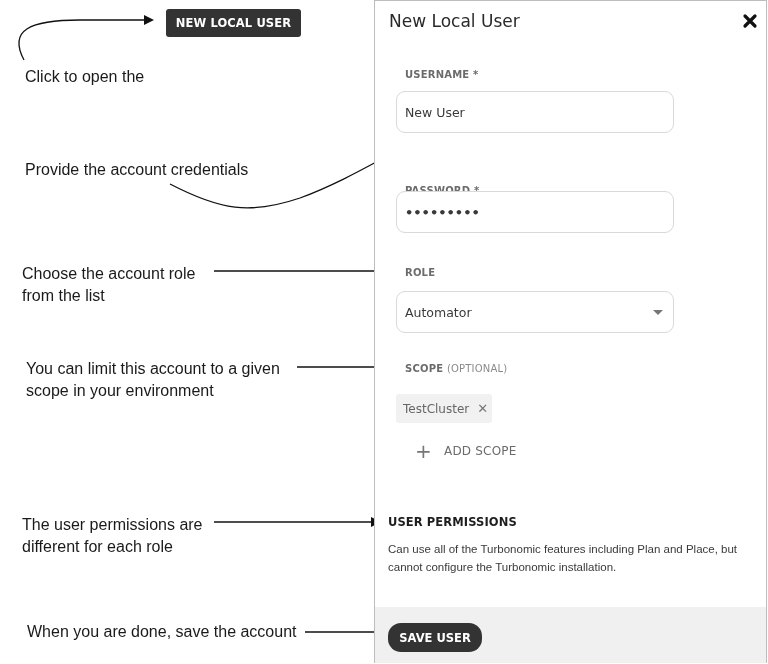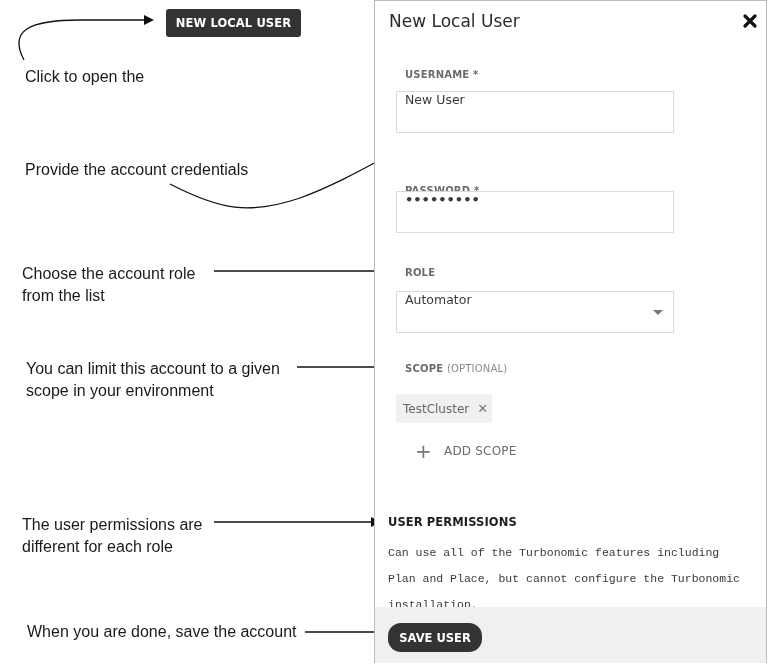--- a/index.html
+++ b/index.html
@@ -31,23 +31,23 @@
       position: absolute; right: 8px; top: 12px; width: 16px; height: 16px;
     }
     .field-label {
       position: absolute; left: 30px;
       font-family: "DejaVu Sans", sans-serif; font-size: 10px; font-weight: bold;
       color: #6b6b6b; letter-spacing: 0.2px;
     }
     .field-label .opt { font-weight: normal; color: #8a8a8a; }
     .input {
       position: absolute; left: 21px; width: 278px; height: 42px;
-      border: 1px solid #d9d9d9; border-radius: 1px; background: #fff;
+      border: 1px solid #d9d9d9; border-radius: 9px; background: #fff;
       font-family: "DejaVu Sans", sans-serif; font-size: 12.5px; color: #3a3a3a;
-      padding-left: 8px; display: flex; 
+      padding-left: 8px; display: flex; align-items: center;
     }
     .input.pw { font-size: 13px; letter-spacing: 0px; font-weight: bold; }
     .select-caret {
       position: absolute; right: 10px; top: 18px; width: 0; height: 0;
       border-left: 5px solid transparent; border-right: 5px solid transparent; border-top: 5px solid #777;
     }
     .chip {
       position: absolute; left: 21px; top: 393px; height: 29px; width: 96px;
       background: #f1f1f1; border-radius: 3px;
       display: flex; align-items: center; padding-left: 7px;
@@ -59,21 +59,21 @@
       display: flex; align-items: center;
       font-family: "DejaVu Sans", sans-serif; font-size: 12px; color: #6b6b6b; letter-spacing: 0.2px;
     }
     .add-scope .plus { font-size: 20px; color: #777; margin-right: 12px; line-height: 20px; font-weight: normal; }
     .perm-title {
       position: absolute; left: 13px; top: 514px;
       font-family: "DejaVu Sans", sans-serif; font-size: 11.5px; font-weight: bold; color: #1e1e1e; letter-spacing: 0.1px;
     }
     .perm-desc {
       position: absolute; left: 13px; top: 539px; width: 360px;
-      font-family: Liberation Mono, monospace; font-size: 11.5px; line-height: 26px; color: #3a3a3a;
+      font-family: Liberation Sans, sans-serif; font-size: 11.5px; line-height: 18px; color: #3a3a3a;
     }
     .footer {
       position: absolute; left: 0; top: 606px; width: 391px; height: 56px; background: #f0f0f0;
     }
     .save-btn {
       position: absolute; left: 13px; top: 16px; width: 94px; height: 29px;
       background: #333333; color: #ffffff; border-radius: 13px;
       font-family: "DejaVu Sans", sans-serif; font-size: 11.5px; font-weight: bold;
       display: flex; align-items: center; justify-content: center;
     }

